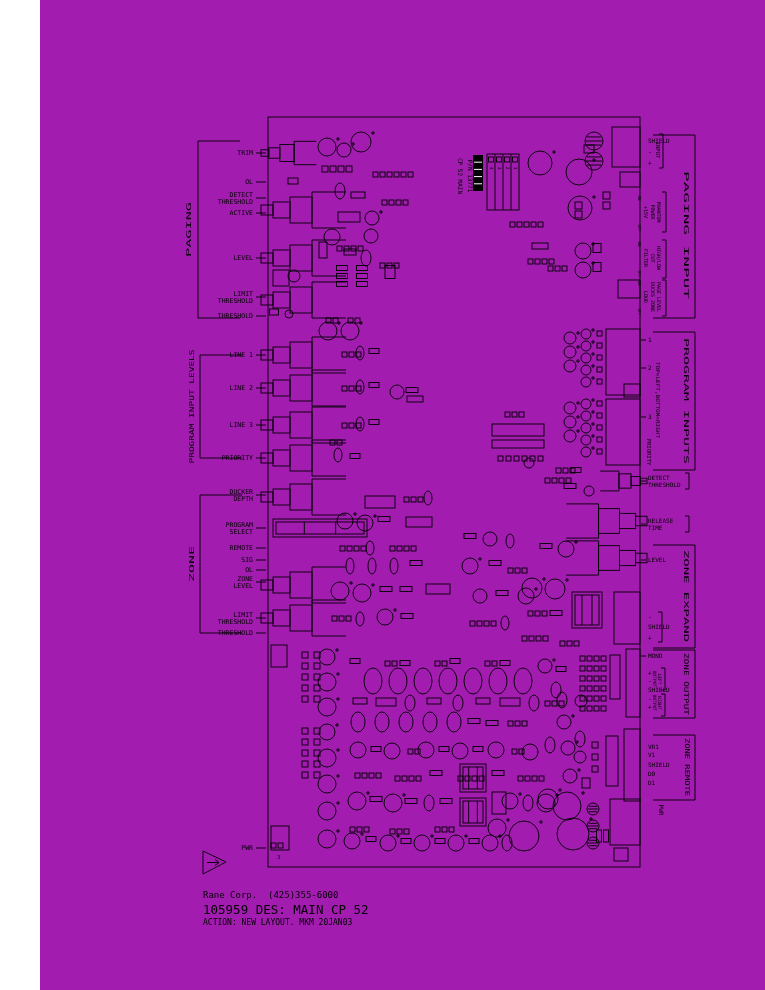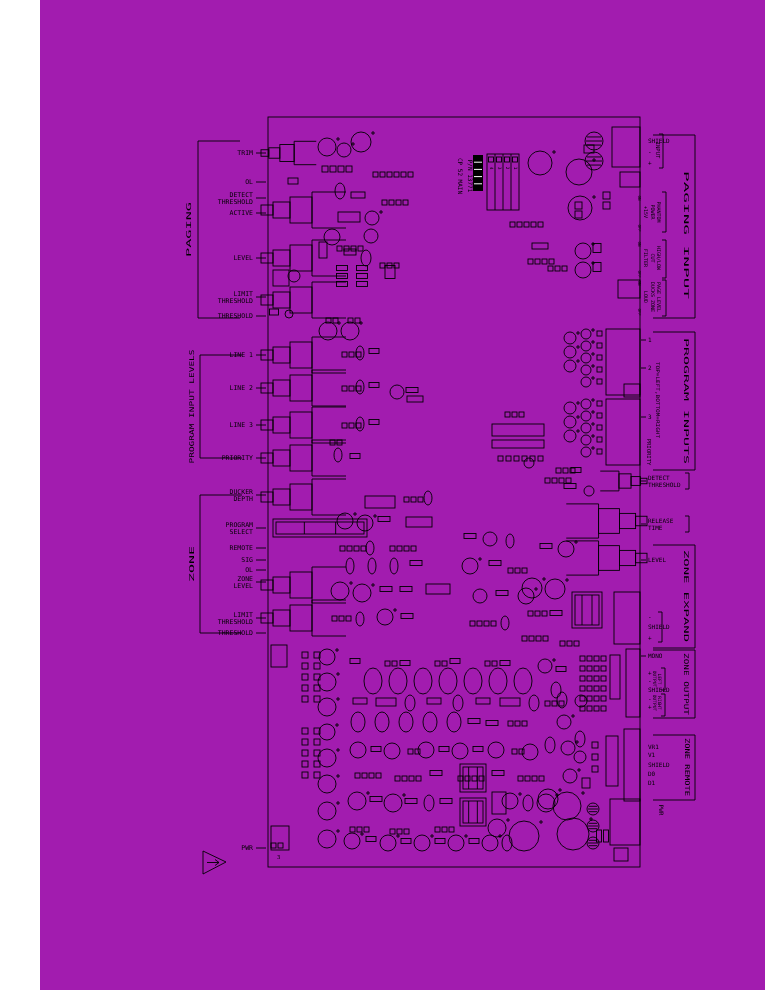--- a/index.html
+++ b/index.html
@@ -1394,13 +1394,18 @@
         <line x1="434" y1="169.4" x2="442" y2="169.4" stroke="#fff" stroke-width="1"></line>
         <line x1="434" y1="176.6" x2="442" y2="176.6" stroke="#fff" stroke-width="1"></line>
         <line x1="434" y1="183.8" x2="442" y2="183.8" stroke="#fff" stroke-width="1"></line>
       </g>
       <g>
         <polygon points="163,851 163,874 186,862" class="st"></polygon>
         <line x1="167" y1="862.5" x2="179" y2="862.5" class="st"></line>
         <polyline points="175,859.5 179,862.5 175,865.5" class="st"></polyline>
       </g>
     </svg>
+  <div class="titleblock">
+    <div class="tb1">Rane Corp.  (425)355-6000</div>
+    <div class="tb2">105959 DES: MAIN CP 52</div>
+    <div class="tb3">ACTION: NEW LAYOUT. MKM 20JAN03</div>
+  </div>
 </div>
 
 </body></html>

